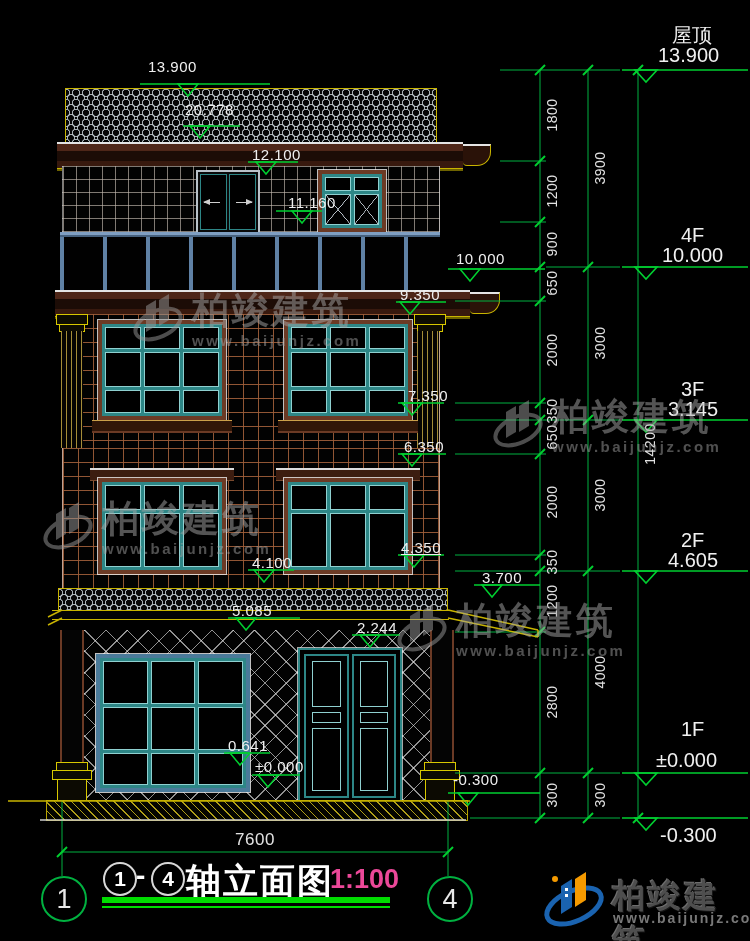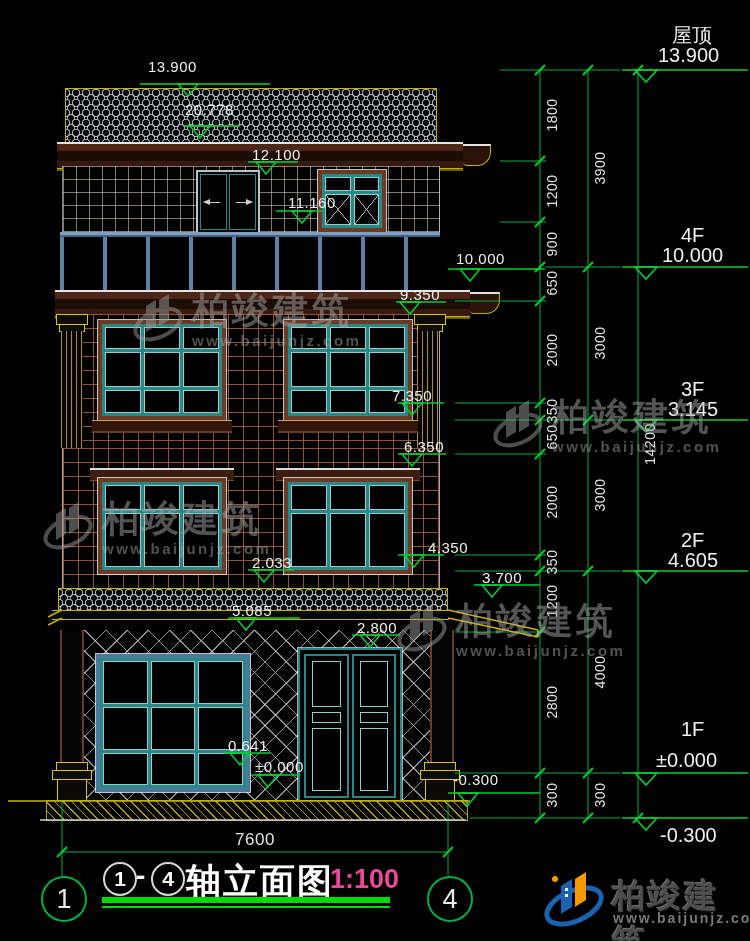--- a/index.html
+++ b/index.html
@@ -324,27 +324,27 @@
   </g>
   <line x1="40" y1="820" x2="466" y2="820" stroke="#cfcfcf" stroke-width="1.5"></line>
 </svg>
 
 <div class="mk" style="left:148px;top:58px;">13.900</div>
 <div class="mk" style="left:185px;top:101px;">20.778</div>
 <div class="mk" style="left:252px;top:146px;">12.100</div>
 <div class="mk" style="left:280px;top:194px;margin-left:8px;">11.160</div>
 <div class="mk" style="left:456px;top:250px;">10.000</div>
 <div class="mk" style="left:400px;top:286px;">9.350</div>
-<div class="mk" style="left:392px;top:387px;text-align:center;">7.350</div>
+<div class="mk" style="left:408px;top:387px;text-align:center;">7.350</div>
 <div class="mk" style="left:404px;top:438px;">6.350</div>
-<div class="mk" style="left:428px;top:539px;">4.350</div>
-<div class="mk" style="left:252px;top:554px;">2.033</div>
+<div class="mk" style="left:401px;top:539px;text-decoration:underline;">4.350</div>
+<div class="mk" style="left:252px;top:554px;">4.100</div>
 <div class="mk" style="left:482px;top:569px;">3.700</div>
 <div class="mk" style="left:232px;top:602px;">5.085</div>
-<div class="mk" style="left:357px;top:619px;">2.800</div>
+<div class="mk" style="left:357px;top:619px;">2.244</div>
 <div class="mk" style="left:228px;top:737px;">0.641</div>
 <div class="mk" style="left:255px;top:758px;">±0.000</div>
 <div class="mk" style="left:453px;top:771px;">-0.300</div>
 
 <div class="dim v" style="left:552px;top:115px;">1800</div>
 <div class="dim v" style="left:552px;top:191px;">1200</div>
 <div class="dim v" style="left:552px;top:244px;">900</div>
 <div class="dim v" style="left:552px;top:283px;">650</div>
 <div class="dim v" style="left:552px;top:350px;">2000</div>
 <div class="dim v" style="left:552px;top:411px;">350</div>

